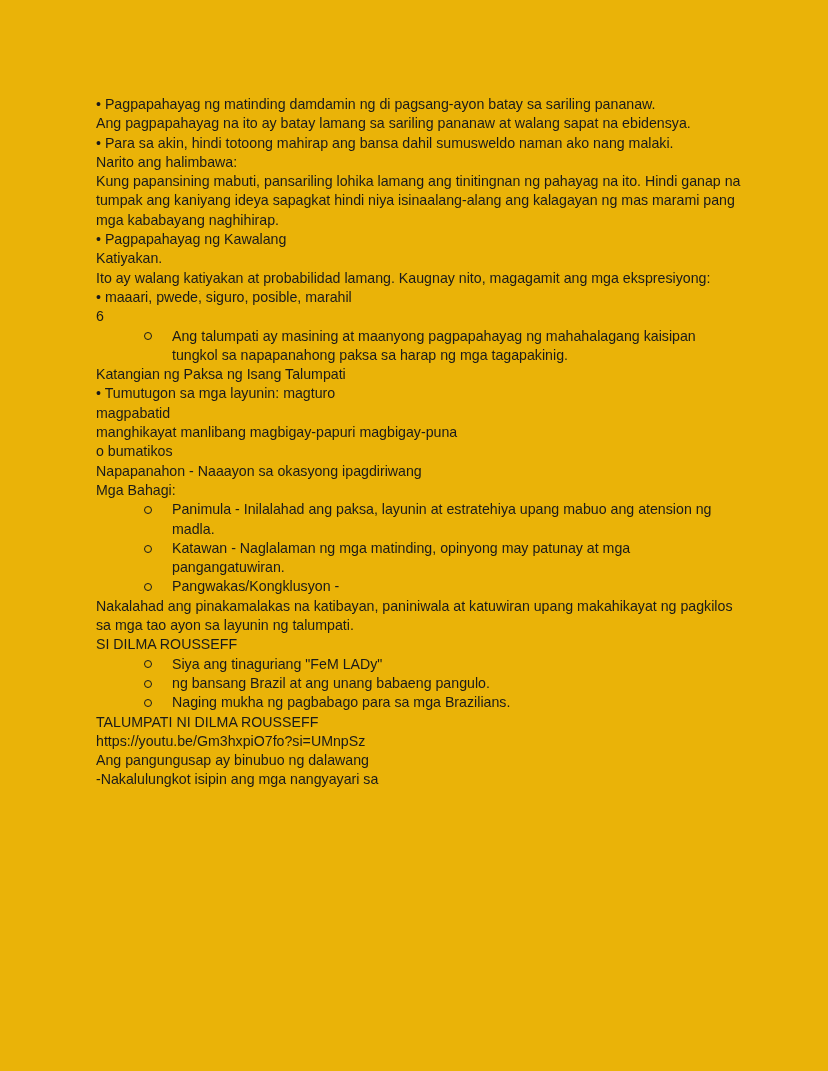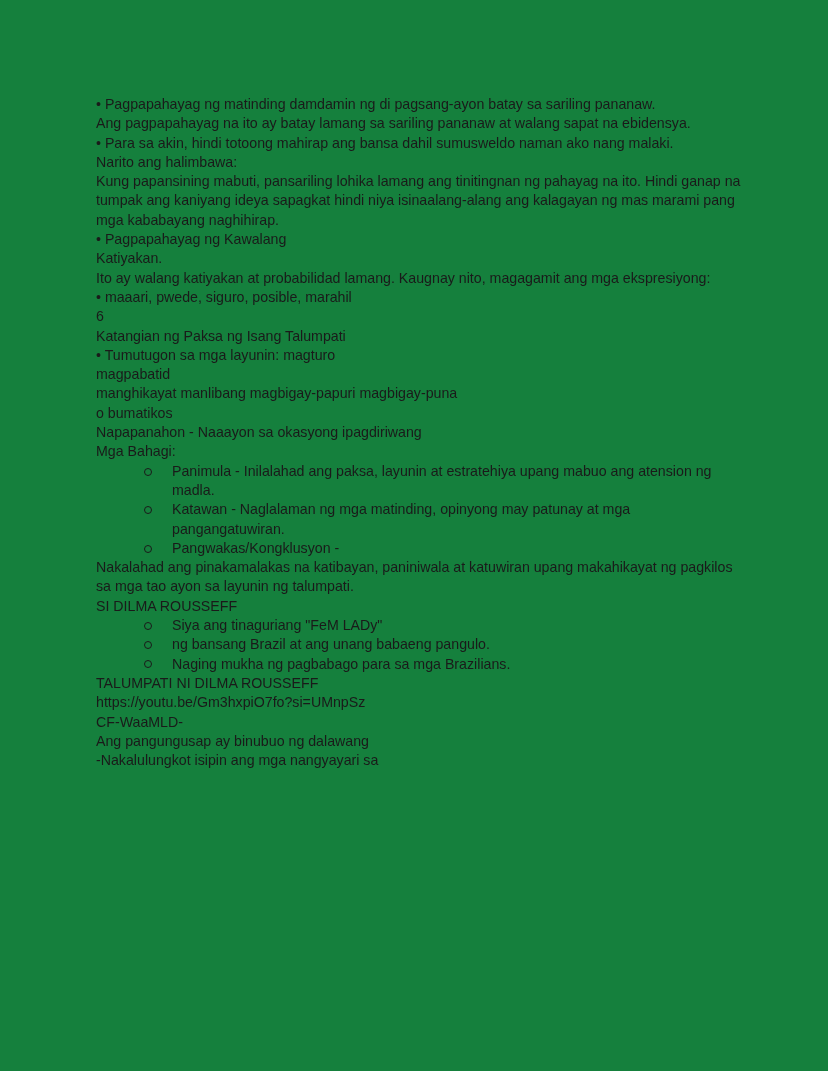--- a/index.html
+++ b/index.html
@@ -8,21 +8,21 @@
     background: #ffffff;
   }
   body {
     font-family: "Liberation Sans", sans-serif;
     color: #1a1a1a;
   }
   .page {
     position: relative;
     width: 828px;
     height: 1071px;
-    background: #15803d;
+    background: #eab308;
     overflow: hidden;
   }
   .doc-body {
     position: absolute;
     left: 96px;
     top: 95px;
     width: 648px;
   }
   
   .para {
@@ -77,20 +77,21 @@
       <div class="para">Ang pagpapahayag na ito ay batay lamang sa sariling pananaw at walang sapat na ebidensya.</div>
       <div class="para">• Para sa akin, hindi totoong mahirap ang bansa dahil sumusweldo naman ako nang malaki.</div>
       <div class="para">Narito ang halimbawa:</div>
       <div class="para">Kung papansining mabuti, pansariling lohika lamang ang tinitingnan ng pahayag na ito. Hindi ganap na tumpak ang kaniyang ideya sapagkat hindi niya isinaalang-alang ang kalagayan ng mas marami pang mga kababayang naghihirap.</div>
       <div class="para">• Pagpapahayag ng Kawalang</div>
       <div class="para">Katiyakan.</div>
       <div class="para">Ito ay walang katiyakan at probabilidad lamang. Kaugnay nito, magagamit ang mga ekspresiyong:</div>
       <div class="para">• maaari, pwede, siguro, posible, marahil</div>
       <div class="para">6</div>
       <ul class="circle-list">
+        <li class="circle-item"><span class="marker"></span><span>Ang talumpati ay masining at maanyong pagpapahayag ng mahahalagang kaisipan tungkol sa napapanahong paksa sa harap ng mga tagapakinig.</span></li>
       </ul>
       <div class="para">Katangian ng Paksa ng Isang Talumpati</div>
       <div class="para">• Tumutugon sa mga layunin: magturo</div>
       <div class="para">magpabatid</div>
       <div class="para">manghikayat manlibang magbigay-papuri magbigay-puna</div>
       <div class="para">o bumatikos</div>
       <div class="para">Napapanahon - Naaayon sa okasyong ipagdiriwang</div>
       <div class="para">Mga Bahagi:</div>
       <ul class="circle-list">
         <li class="circle-item"><span class="marker"></span><span>Panimula - Inilalahad ang paksa, layunin at estratehiya upang mabuo ang atension ng madla.</span></li>
@@ -99,17 +100,16 @@
       </ul>
       <div class="para">Nakalahad ang pinakamalakas na katibayan, paniniwala at katuwiran upang makahikayat ng pagkilos sa mga tao ayon sa layunin ng talumpati.</div>
       <div class="para">SI DILMA ROUSSEFF</div>
       <ul class="circle-list">
         <li class="circle-item"><span class="marker"></span><span>Siya ang tinaguriang "FeM LADy"</span></li>
         <li class="circle-item"><span class="marker"></span><span>ng bansang Brazil at ang unang babaeng pangulo.</span></li>
         <li class="circle-item"><span class="marker"></span><span>Naging mukha ng pagbabago para sa mga Brazilians.</span></li>
       </ul>
       <div class="para">TALUMPATI NI DILMA ROUSSEFF</div>
       <div class="para">https://youtu.be/Gm3hxpiO7fo?si=UMnpSz</div>
-      <div class="para">CF-WaaMLD-</div>
       <div class="para">Ang pangungusap ay binubuo ng dalawang</div>
       <div class="para">-Nakalulungkot isipin ang mga nangyayari sa</div>
     </div>
 </div>
 
 </body></html>

